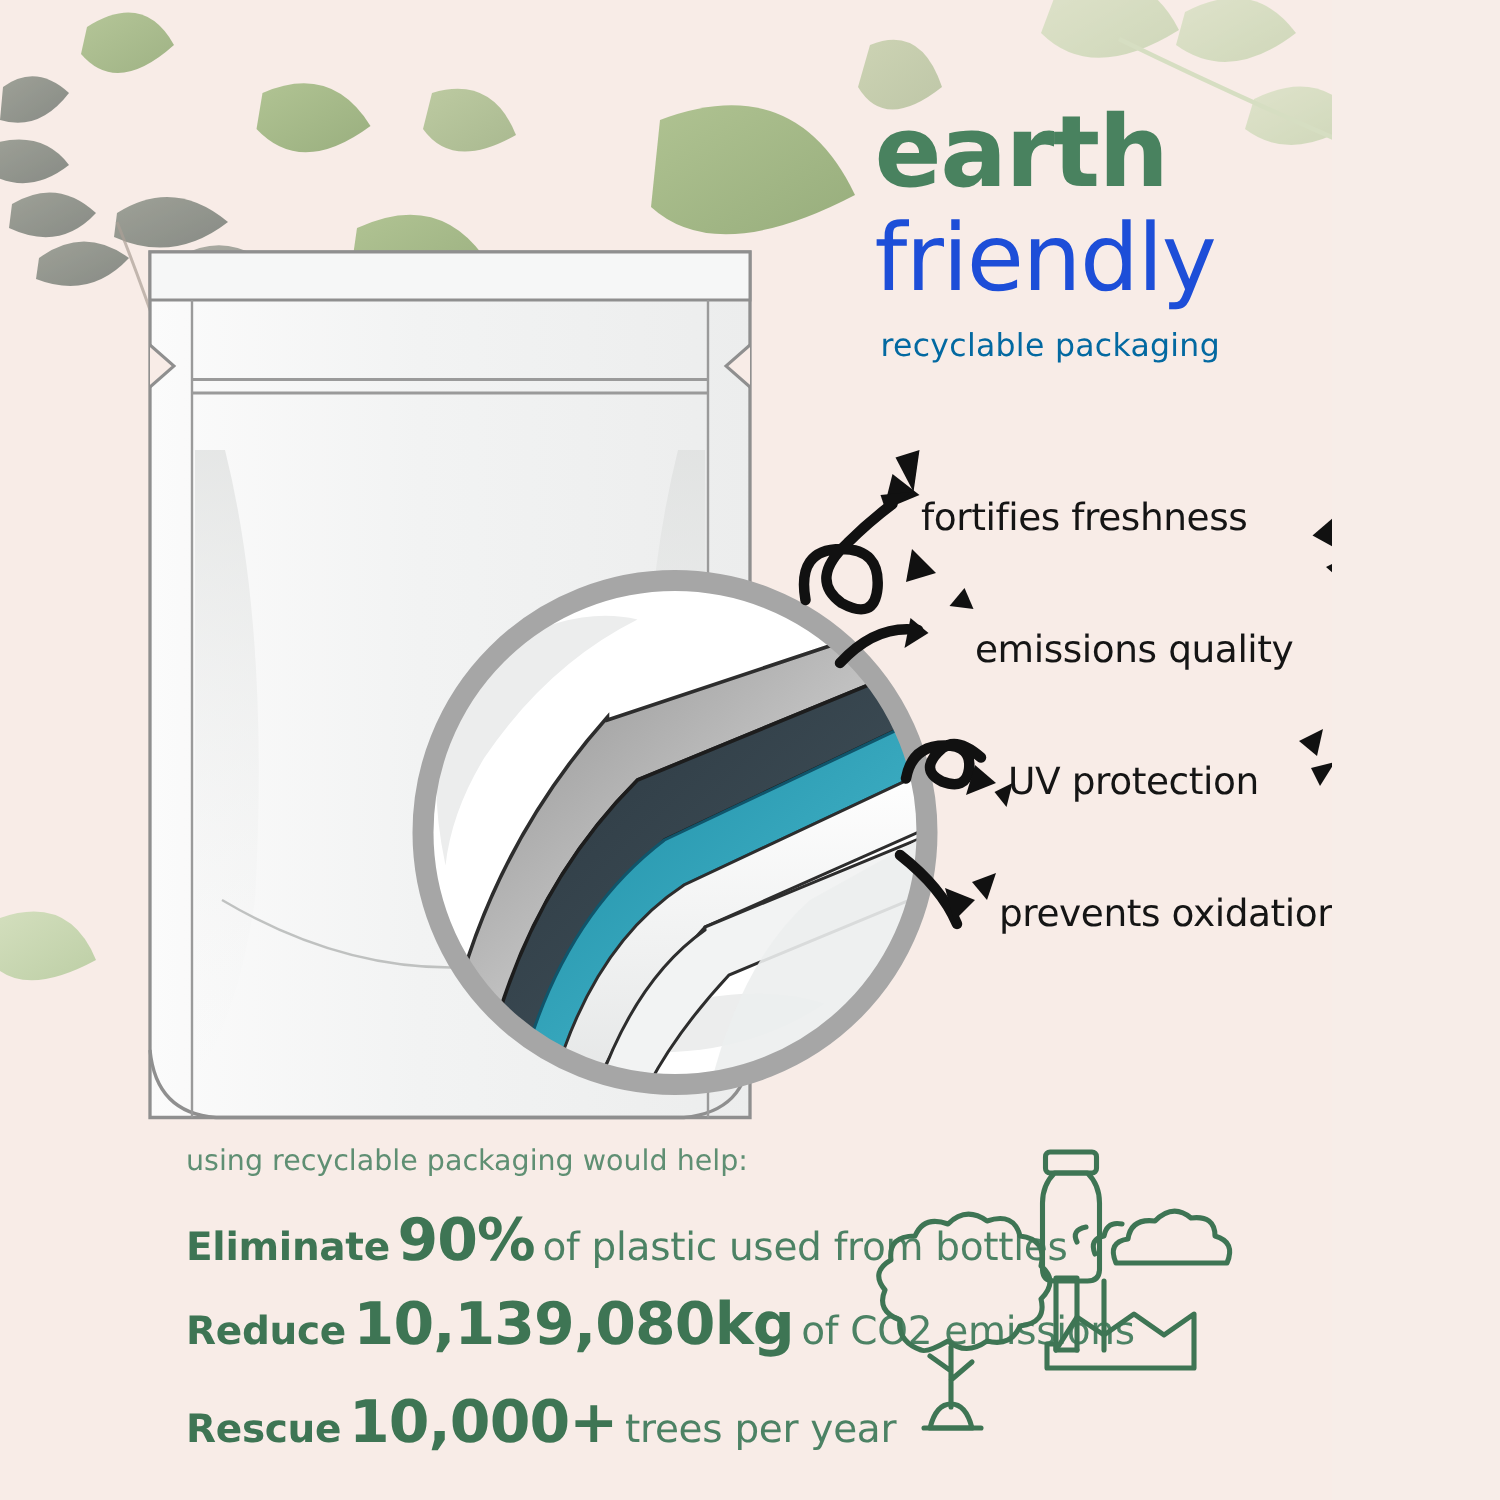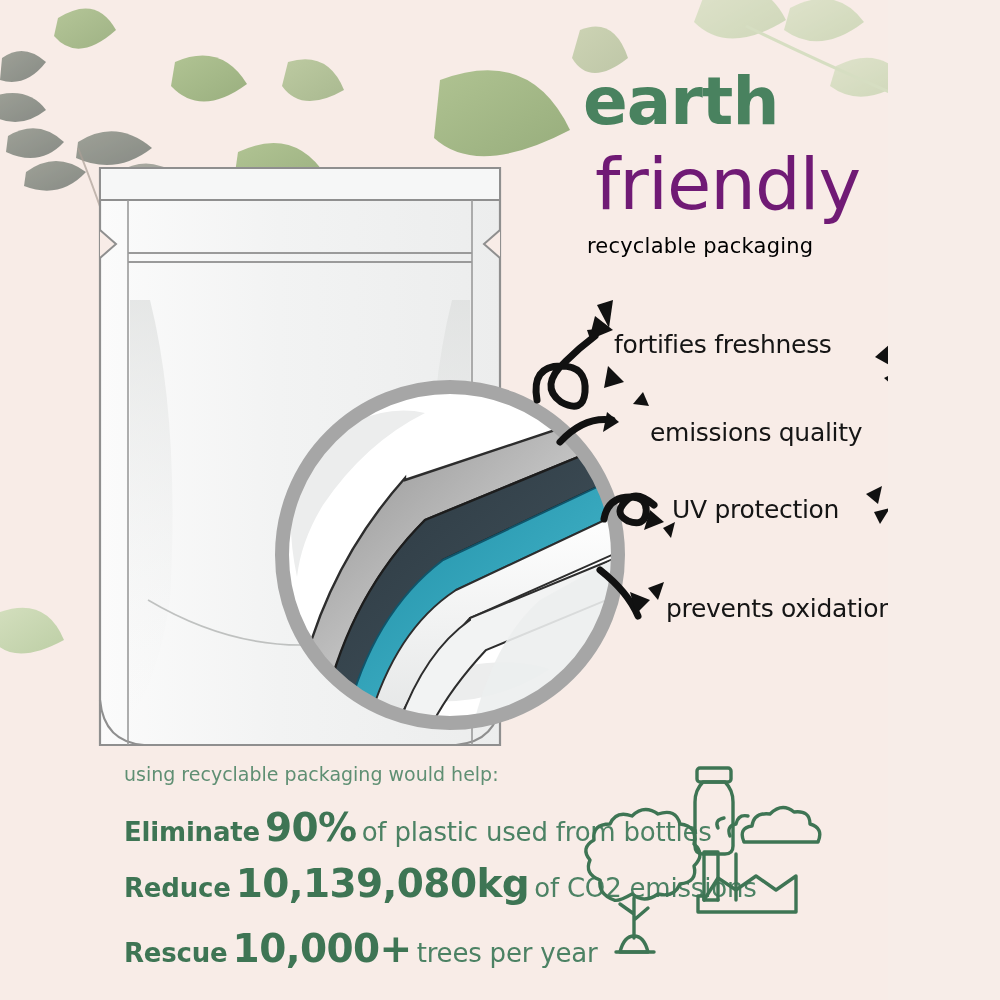--- a/index.html
+++ b/index.html
@@ -33,45 +33,45 @@
     font-weight: bold;
     font-size: 66px;
     line-height: 64px;
     letter-spacing: -1px;
     color: #49825f;
     margin: 0;
   }
   #headline-friendly {
     font-family: "DejaVu Sans", "Liberation Sans", sans-serif;
     font-weight: normal;
-    font-size: 72px;
+    font-size: 62px;
     line-height: 76px;
     letter-spacing: -1px;
-    color: #701a75;
-    margin: 12px;
+    color: #1d4ed8;
+    margin: 0;
   }
   #headline-sub {
     font-family: "DejaVu Sans", "Liberation Sans", sans-serif;
     font-size: 21px;
-    color: #000000;
+    color: #0369a1;
     margin: 8px 0 0 4px;
     letter-spacing: 0.2px;
   }
   
   .feature-label {
     position: absolute;
     font-family: "DejaVu Sans", "Liberation Sans", sans-serif;
     font-size: 25px;
     color: #151515;
     white-space: nowrap;
     letter-spacing: -0.3px;
   }
   #feature-0 { left: 614px; top: 330px; }
   #feature-1 { left: 650px; top: 418px; }
-  #feature-2 { left: 672px; top: 495px; }
+  #feature-2 { left: 672px; top: 506px; }
   #feature-3 { left: 666px; top: 594px; }
 
   
   #stats-intro {
     position: absolute;
     left: 124px;
     top: 763px;
     font-size: 19px;
     color: #5f8f73;
     font-family: "DejaVu Sans", "Liberation Sans", sans-serif;

